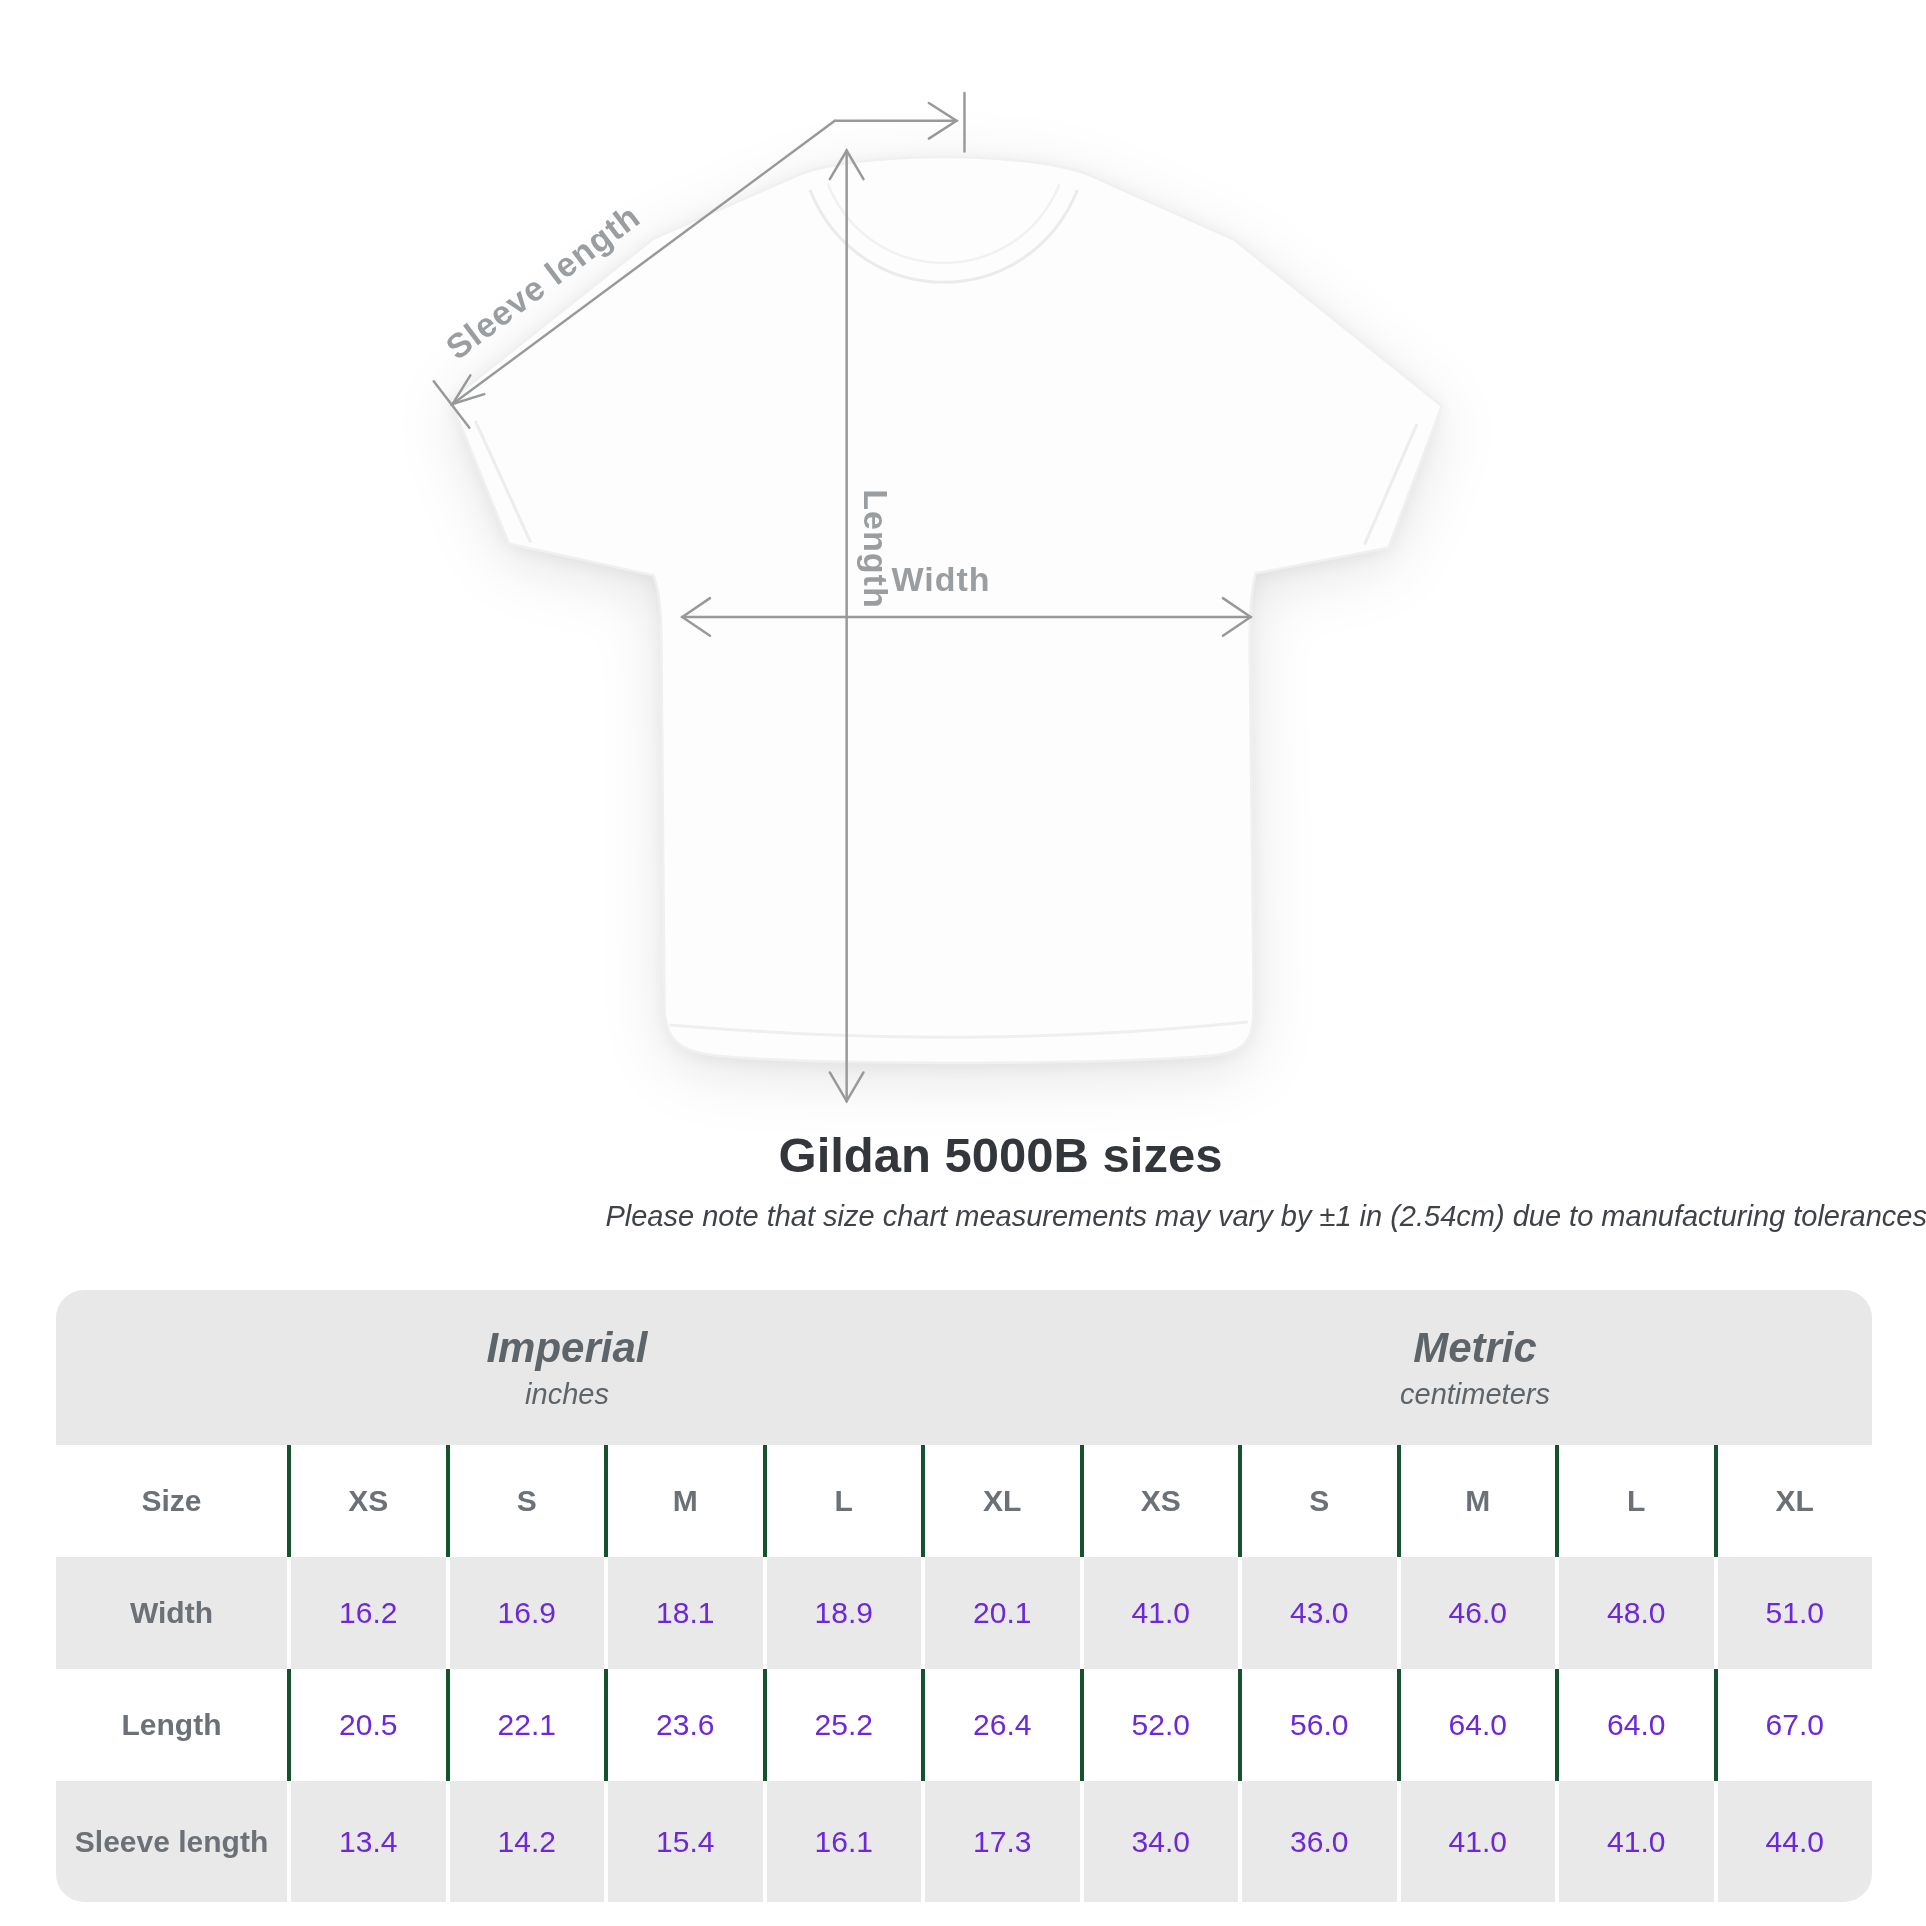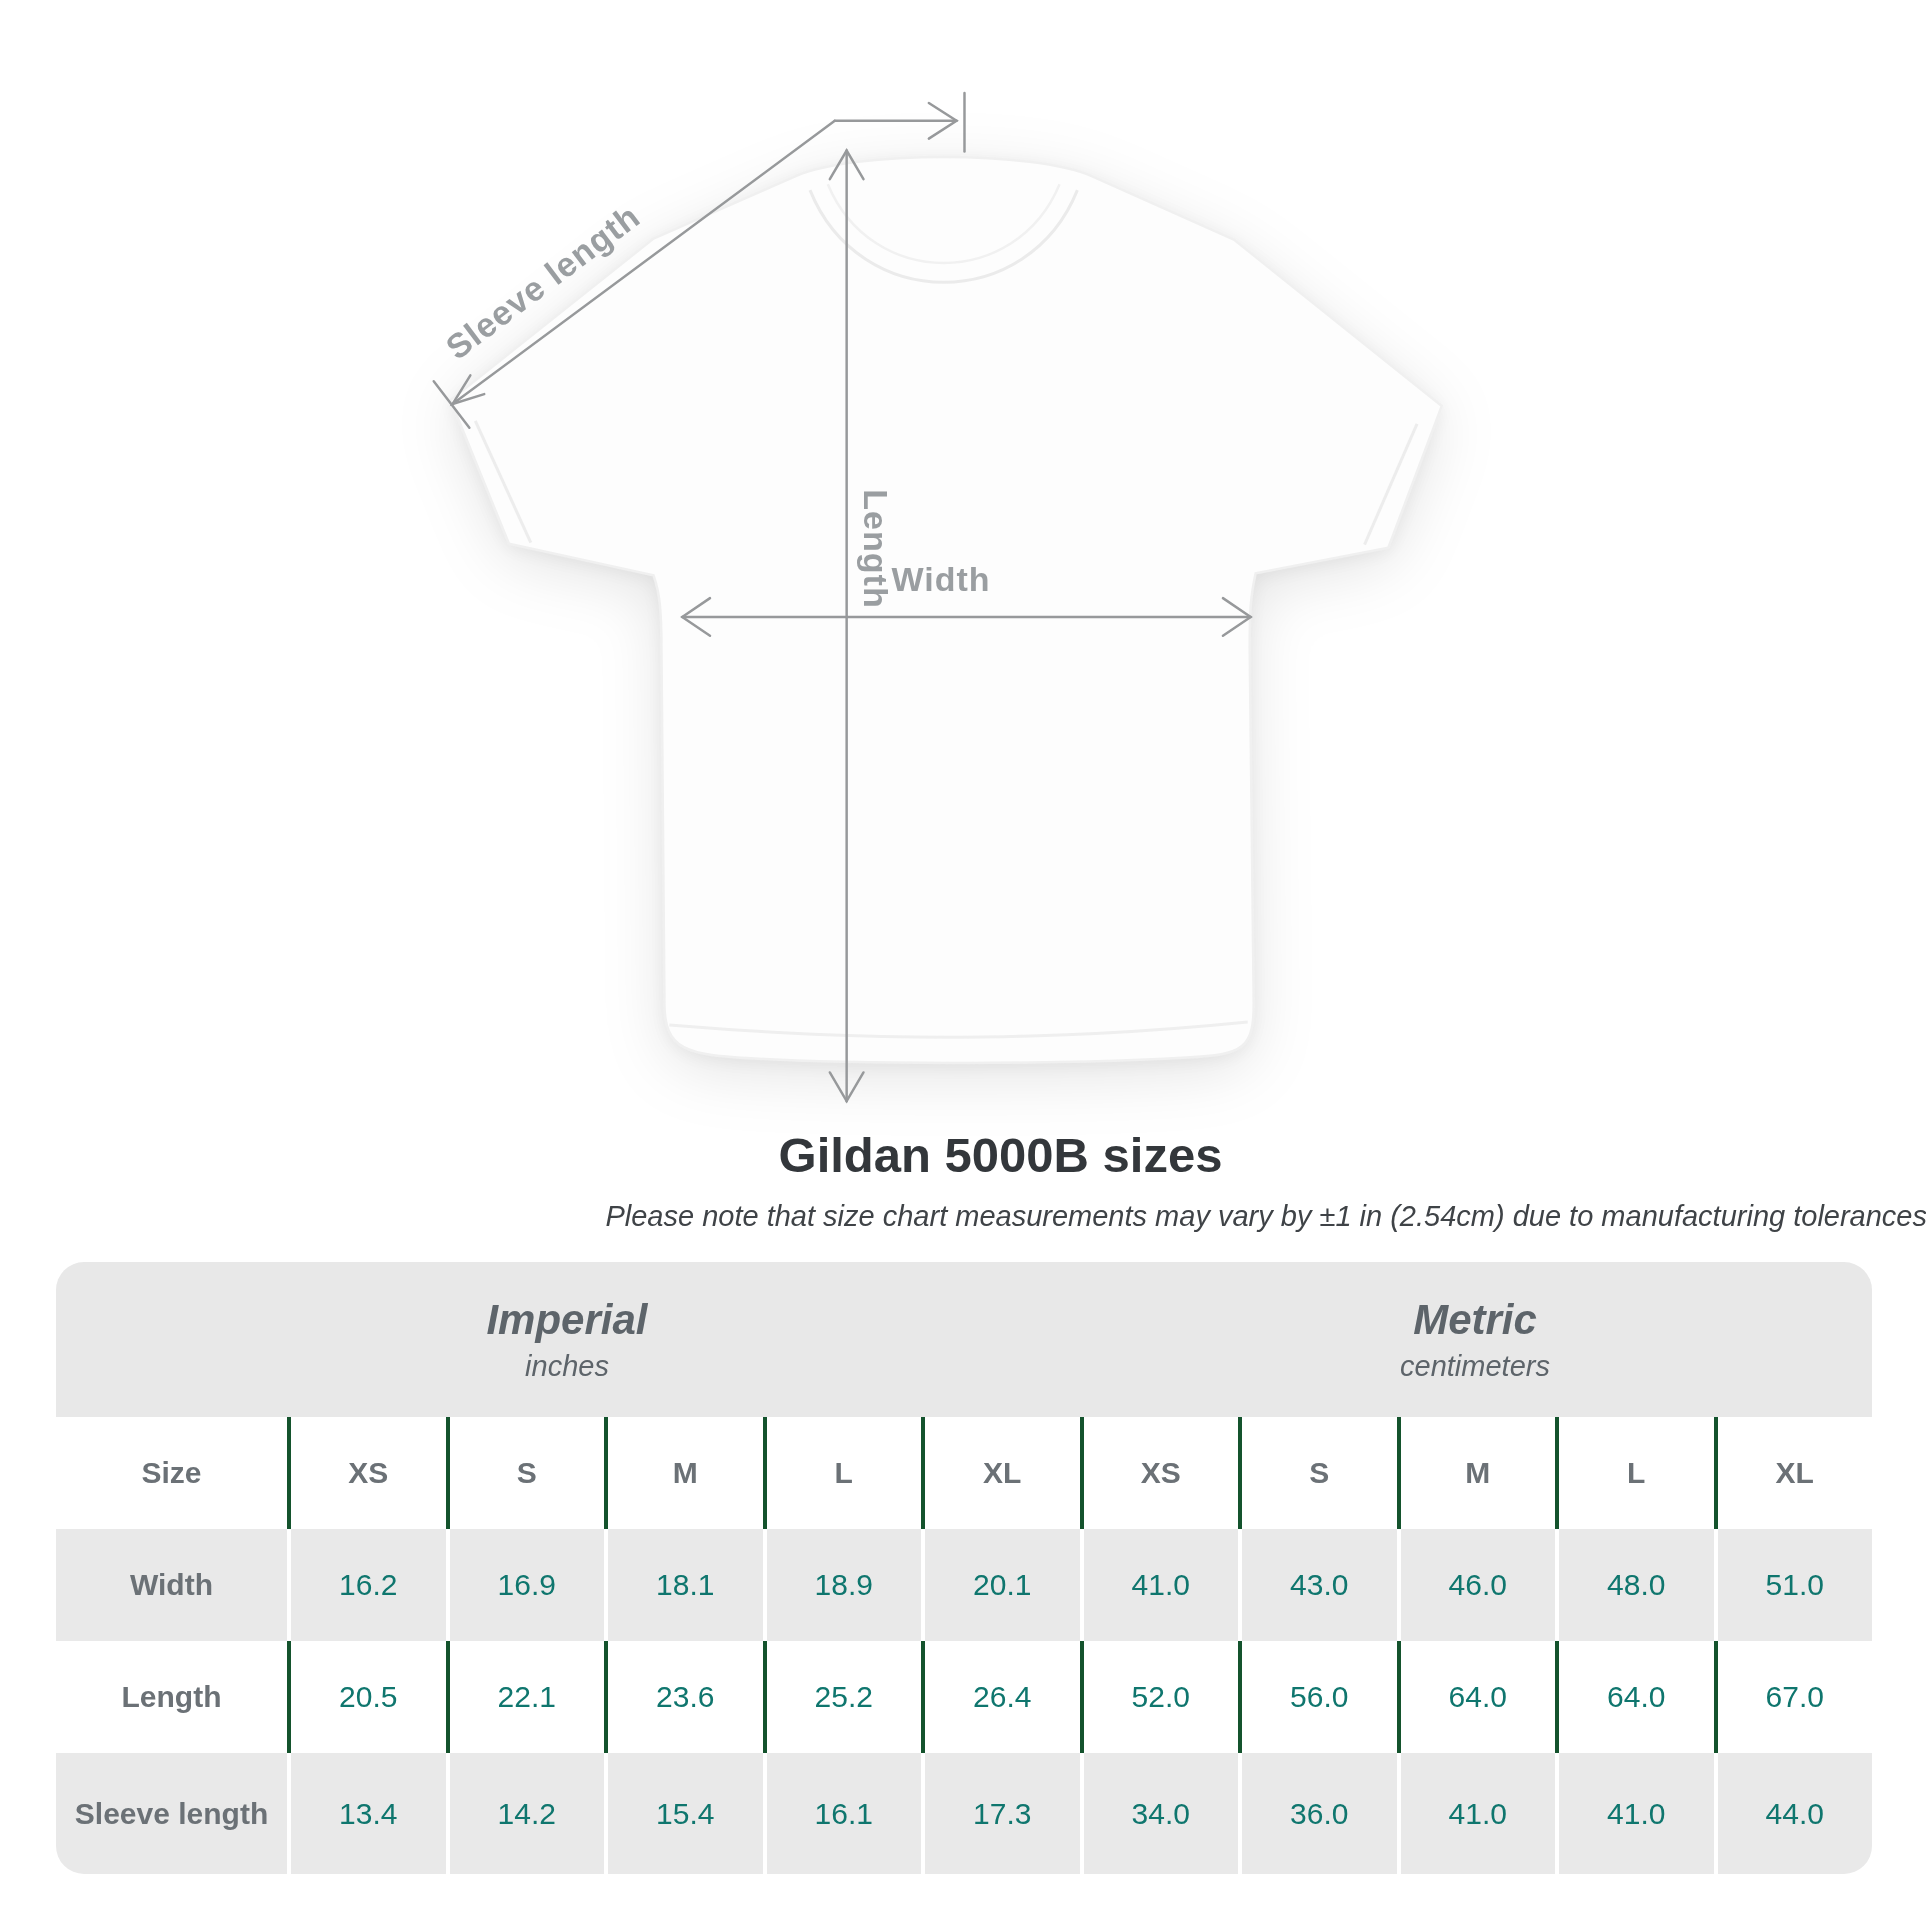--- a/index.html
+++ b/index.html
@@ -14,34 +14,34 @@
   .dim-label.sleeve{transform:translate(-50%,-50%) rotate(-37deg);}
   .dim-label.length{transform:translate(-50%,-50%) rotate(90deg);}
 
   
   .chart-title{position:absolute;left:0;top:1127px;width:1927px;text-align:center;
                font-size:49px;font-weight:bold;color:#33373b;padding-left:37px;}
   .chart-note{position:absolute;left:0;top:1200px;width:1927px;text-align:right;
               font-style:italic;font-size:29px;color:#3f4347;}
 
   
-  .size-table{position:absolute;left:56px;top:1262px;width:1816px;
+  .size-table{position:absolute;left:56px;top:1290px;width:1816px;
               border-radius:28px;overflow:hidden;}
   .unit-band{display:flex;height:155px;background:#e8e8e8;}
   .unit-cell{display:flex;flex-direction:column;align-items:center;justify-content:center;gap:6px;}
   .unit-cell.imperial{flex:0 0 1022px;}
   .unit-cell.metric{flex:1;}
   .unit-name{font-size:42px;font-weight:bold;font-style:italic;color:#5d646a;}
   .unit-sub{font-size:29px;font-style:italic;color:#5d646a;}
 
   .t-row{display:flex;height:112px;}
   .t-row.last{height:121px;}
   .t-row.gray{background:#e9e9e9;}
   .t-cell{flex:1;display:flex;align-items:center;justify-content:center;
-          font-size:30px;color:#0f766e;}
+          font-size:30px;color:#6d28d9;}
   .t-cell.head{flex:0 0 231px;font-weight:bold;color:#6b7176;}
   .t-row .t-cell + .t-cell{border-left:4px solid #14532d;}
   .t-row.gray .t-cell + .t-cell{border-left-color:#ffffff;}
   .t-cell.colhead{font-weight:bold;color:#6b7176;}
 </style>
 </head>
 <body>
 
 <div class="diagram">
   <svg class="shirt-svg" width="1927" height="1927" viewBox="0 0 1946 1946">

